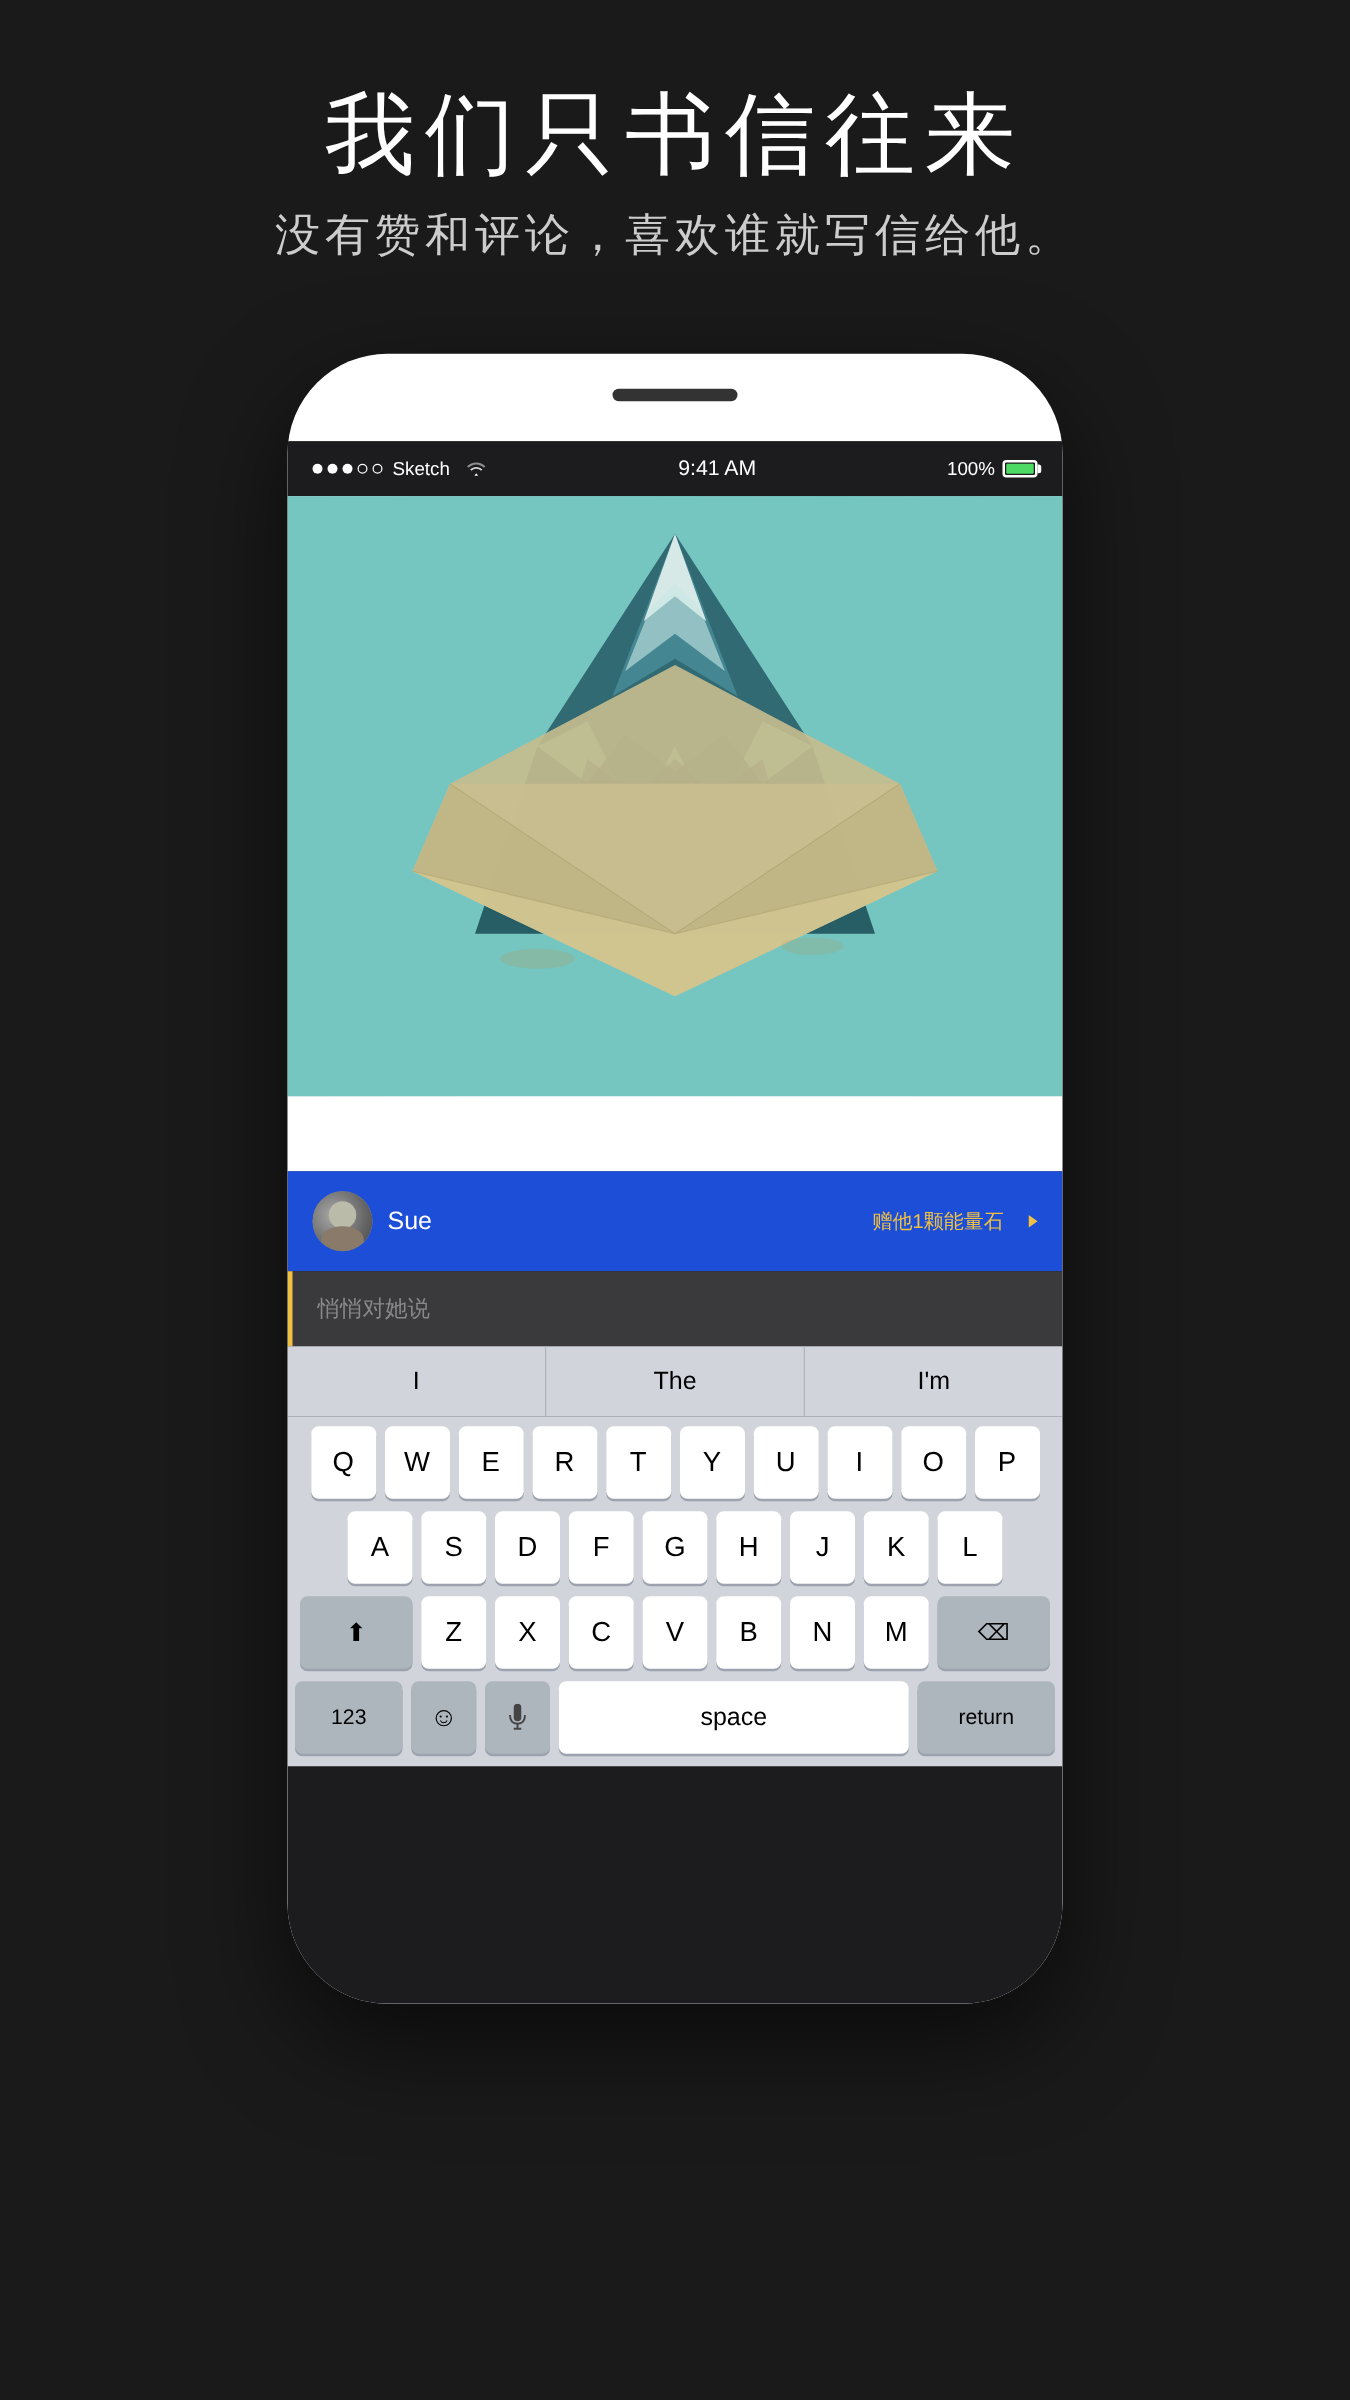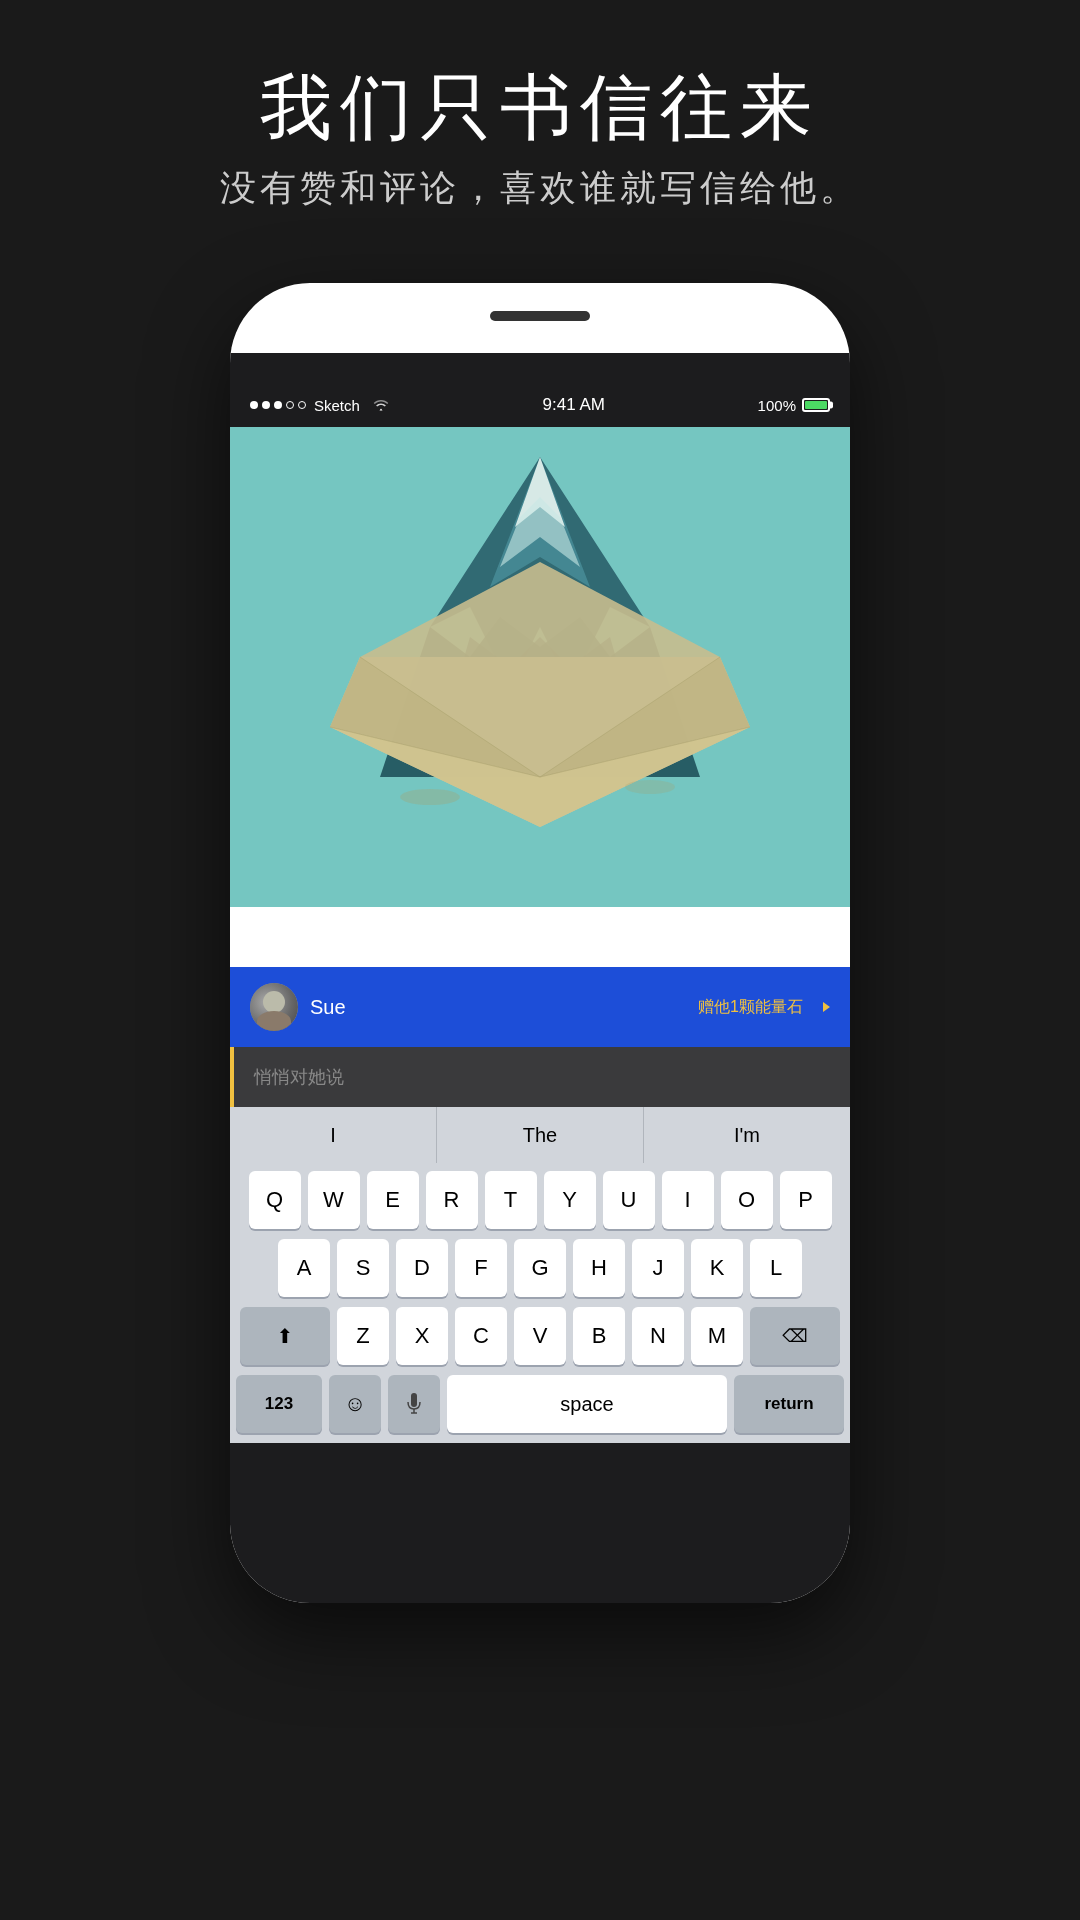--- a/index.html
+++ b/index.html
@@ -82,21 +82,20 @@
     
     .status-bar {
       height: 44px;
       background: #1c1c1e;
       display: flex;
       align-items: center;
       justify-content: space-between;
       padding: 0 20px;
       font-size: 16px;
       color: #ffffff;
-      margin-top: 30px;
     }
 
     .status-left {
       display: flex;
       align-items: center;
       gap: 8px;
       font-size: 15px;
     }
 
     .signal-dots {
@@ -344,21 +343,20 @@
     .key.space {
       flex: 4;
       max-width: 280px;
       min-width: 200px;
     }
 
     .key.return {
       min-width: 110px;
       max-width: 120px;
       font-size: 17px;
-      font-weight: bold;
     }
 
     .bottom-row {
       display: flex;
       justify-content: center;
       gap: 7px;
       margin-bottom: 6px;
     }
   </style>
 </head>
@@ -506,21 +504,21 @@
           <div class="key">X</div>
           <div class="key">C</div>
           <div class="key">V</div>
           <div class="key">B</div>
           <div class="key">N</div>
           <div class="key">M</div>
           <div class="key dark wide" style="font-size:18px;">⌫</div>
         </div>
 
         <div class="bottom-row">
-          <div class="key dark wide" style="font-size:17px;font-weight:bold;">123</div>
+          <div class="key dark wide" style="font-size:17px;">123</div>
           <div class="key dark" style="font-size:22px;min-width:52px;">☺</div>
           <div class="key dark" style="font-size:18px;min-width:52px;">
             <svg width="16" height="22" viewBox="0 0 16 22" fill="#333">
               <rect x="5" y="0" width="6" height="14" rx="3" fill="#444"></rect>
               <path d="M2 9 Q2 16 8 16 Q14 16 14 9" stroke="#444" stroke-width="1.5" fill="none"></path>
               <line x1="8" y1="16" x2="8" y2="20" stroke="#444" stroke-width="1.5"></line>
               <line x1="5" y1="20" x2="11" y2="20" stroke="#444" stroke-width="1.5"></line>
             </svg>
           </div>
           <div class="key space" style="font-size:20px;">space</div>

